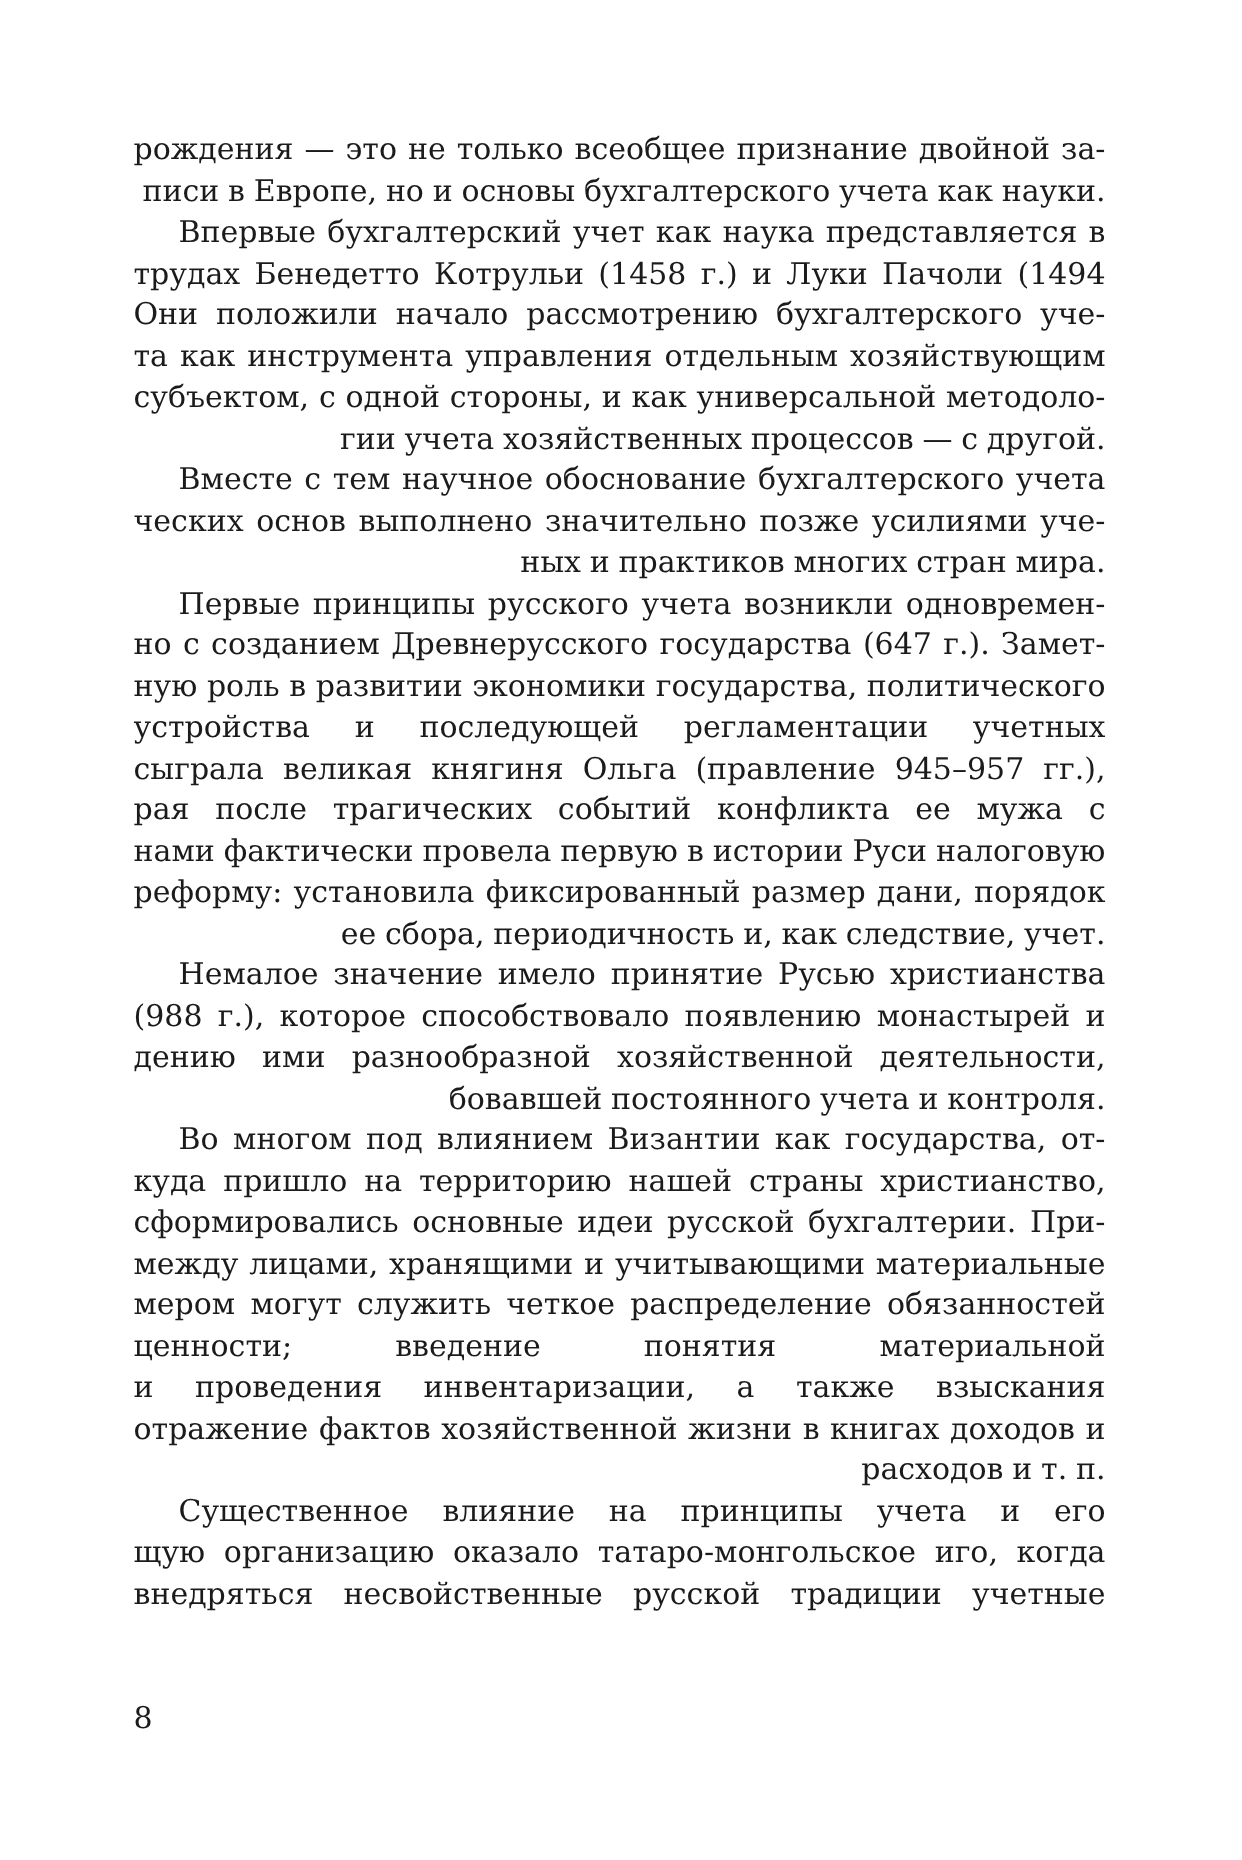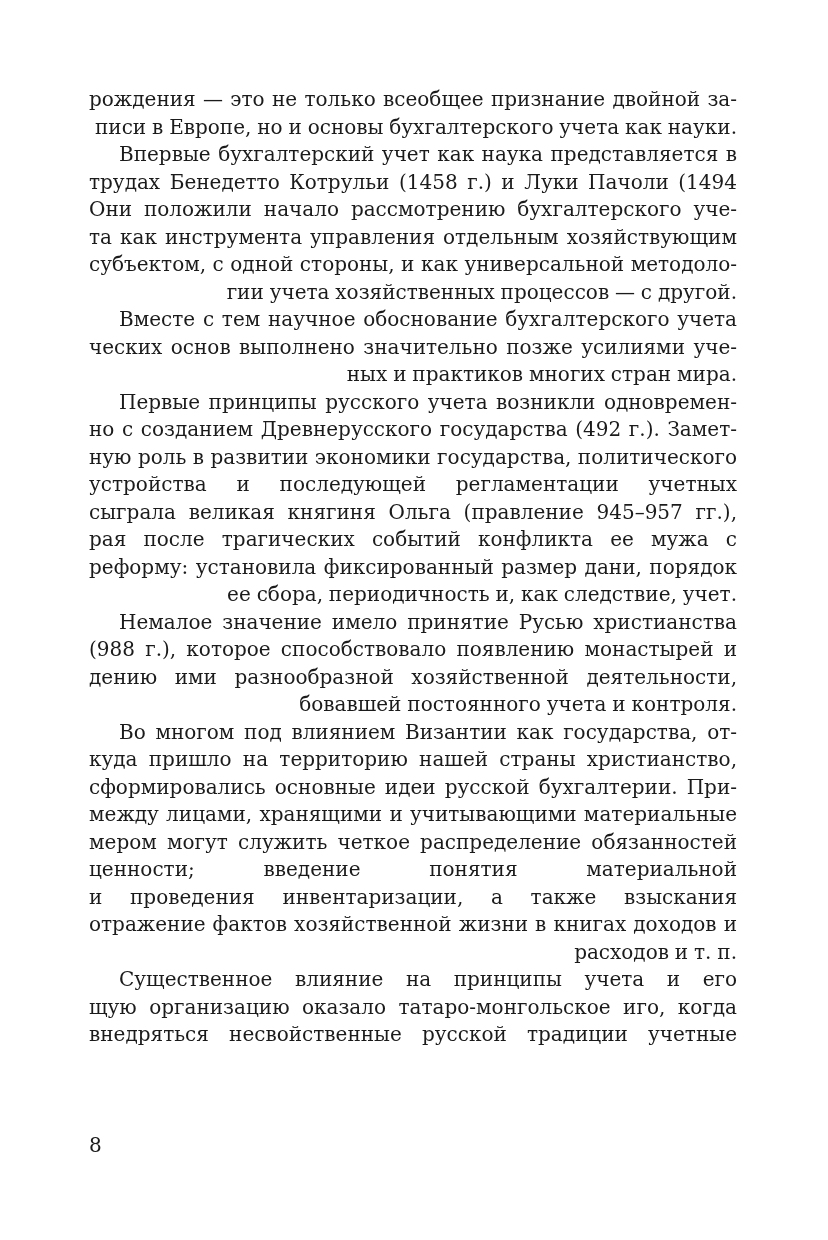--- a/index.html
+++ b/index.html
@@ -82,25 +82,26 @@
         <div class="line">субъектом, с одной стороны, и как универсальной методоло-</div>
         <div class="line ragged">гии учета хозяйственных процессов — с другой.</div>
       </div>
       <div class="paragraph">
         <div class="line indent">Вместе с тем научное обоснование бухгалтерского учета</div>
         <div class="line">ческих основ выполнено значительно позже усилиями уче-</div>
         <div class="line ragged">ных и практиков многих стран мира.</div>
       </div>
       <div class="paragraph">
         <div class="line indent">Первые принципы русского учета возникли одновремен-</div>
-        <div class="line">но с созданием Древнерусского государства (492 г.). Замет-</div>
+        <div class="line">но с созданием Древнерусского государства (647 г.). Замет-</div>
         <div class="line">ную роль в развитии экономики государства, политического</div>
         <div class="line">устройства и последующей регламентации учетных процессов</div>
         <div class="line">сыграла великая княгиня Ольга (правление 945–957 гг.), кото-</div>
         <div class="line">рая после трагических событий конфликта ее мужа с древля-</div>
+        <div class="line">нами фактически провела первую в истории Руси налоговую</div>
         <div class="line">реформу: установила фиксированный размер дани, порядок</div>
         <div class="line ragged">ее сбора, периодичность и, как следствие, учет.</div>
       </div>
       <div class="paragraph">
         <div class="line indent">Немалое значение имело принятие Русью христианства</div>
         <div class="line">(988 г.), которое способствовало появлению монастырей и ве-</div>
         <div class="line">дению ими разнообразной хозяйственной деятельности, тре-</div>
         <div class="line ragged">бовавшей постоянного учета и контроля.</div>
       </div>
       <div class="paragraph">

